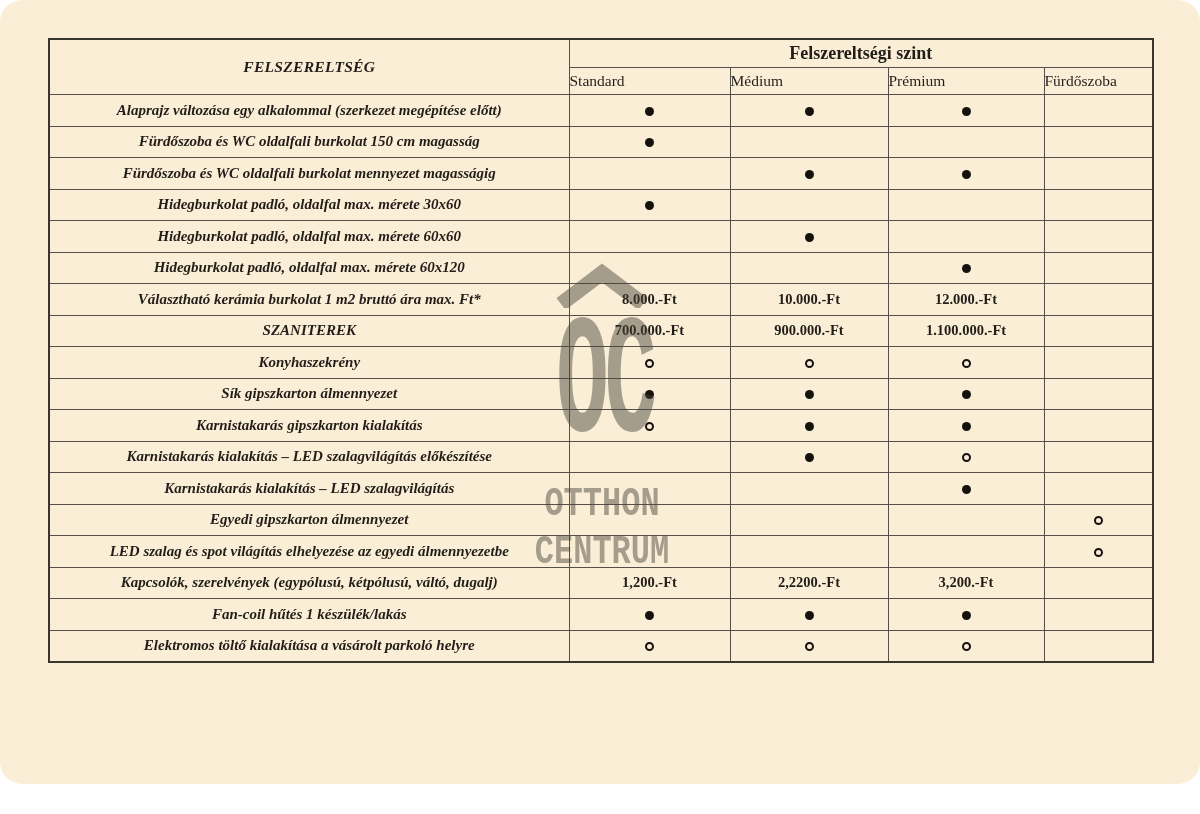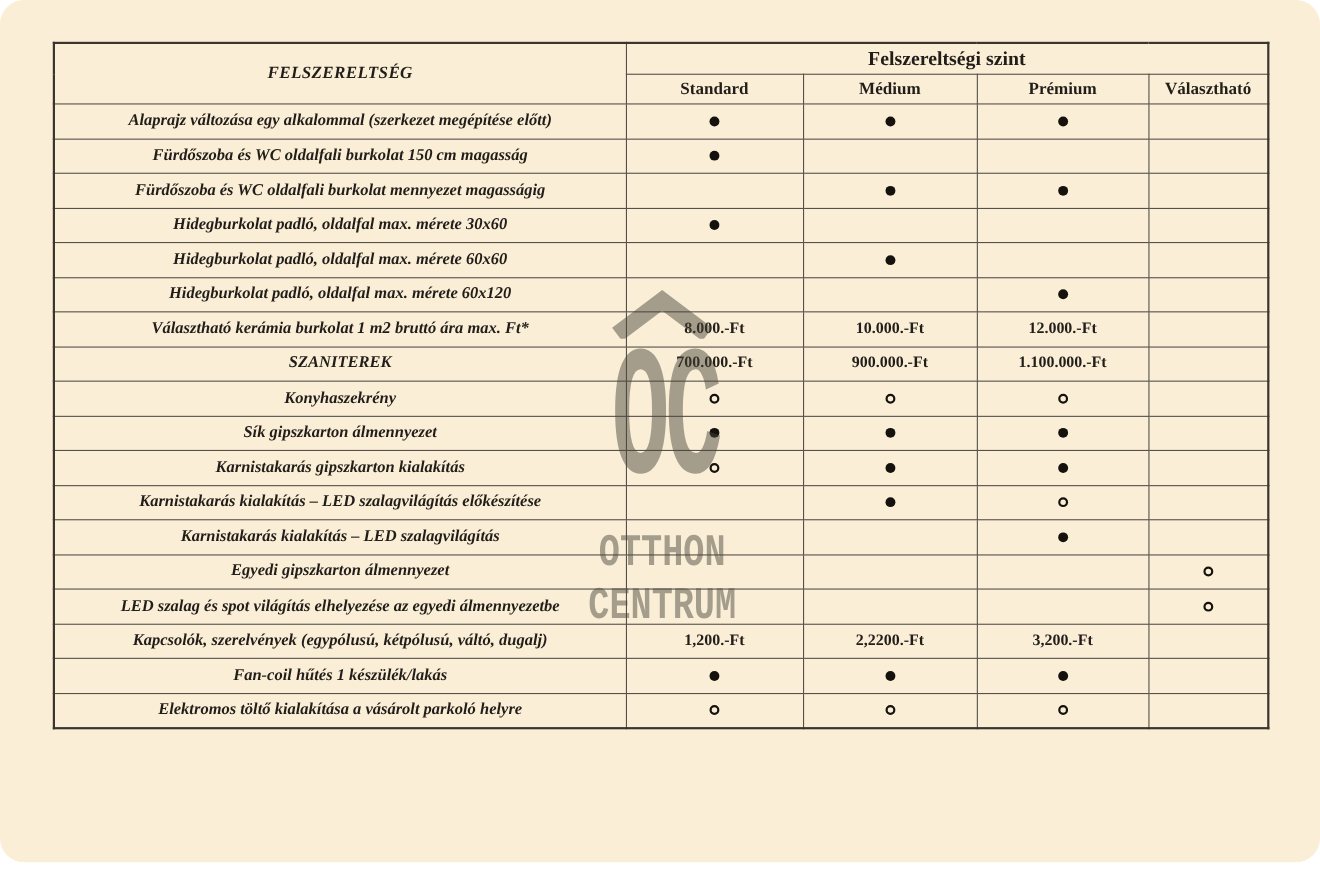--- a/index.html
+++ b/index.html
@@ -24,21 +24,21 @@
     border:1.4px solid #55504a;
     padding:0;
     overflow:hidden;
   }
   table.spec { border:2px solid #3a352d; }
   th.corner {
     font-style:italic; font-weight:bold; font-size:15.5px;
     text-align:center; letter-spacing:0.3px;
   }
   th.group { font-weight:bold; font-size:18px; text-align:center; height:27px; }
-  th.level { font-weight:bold; font-size:15.5px; text-align:center; height:26px; }
+  th.level { font-weight:normal; font-size:15.5px; text-align:left; height:26px; }
   td.label {
     font-style:italic; font-weight:bold; font-size:15px;
     text-align:center; padding-left:11px; height:30.5px;
   }
   td.value { text-align:center; font-weight:bold; font-size:14.5px; height:30.5px; }
 
   .dot, .ring {
     display:inline-block; vertical-align:middle;
     width:9px; height:9px; border-radius:50%;
     box-sizing:border-box;
@@ -90,21 +90,21 @@
     </colgroup>
     <thead>
       <tr>
         <th class="corner" rowspan="2">FELSZERELTSÉG</th>
         <th class="group" colspan="4">Felszereltségi szint</th>
       </tr>
       <tr id="level-header-row">
           <th class="level">Standard</th>
           <th class="level">Médium</th>
           <th class="level">Prémium</th>
-          <th class="level">Választható</th>
+          <th class="level">Fürdőszoba</th>
         </tr>
     </thead>
     <tbody id="table-body">
         <tr>
           <td class="label">Alaprajz változása egy alkalommal (szerkezet megépítése előtt)</td>
           <td class="value"><span class="dot"></span></td>
           <td class="value"><span class="dot"></span></td>
           <td class="value"><span class="dot"></span></td>
           <td class="value"></td>
         </tr>

